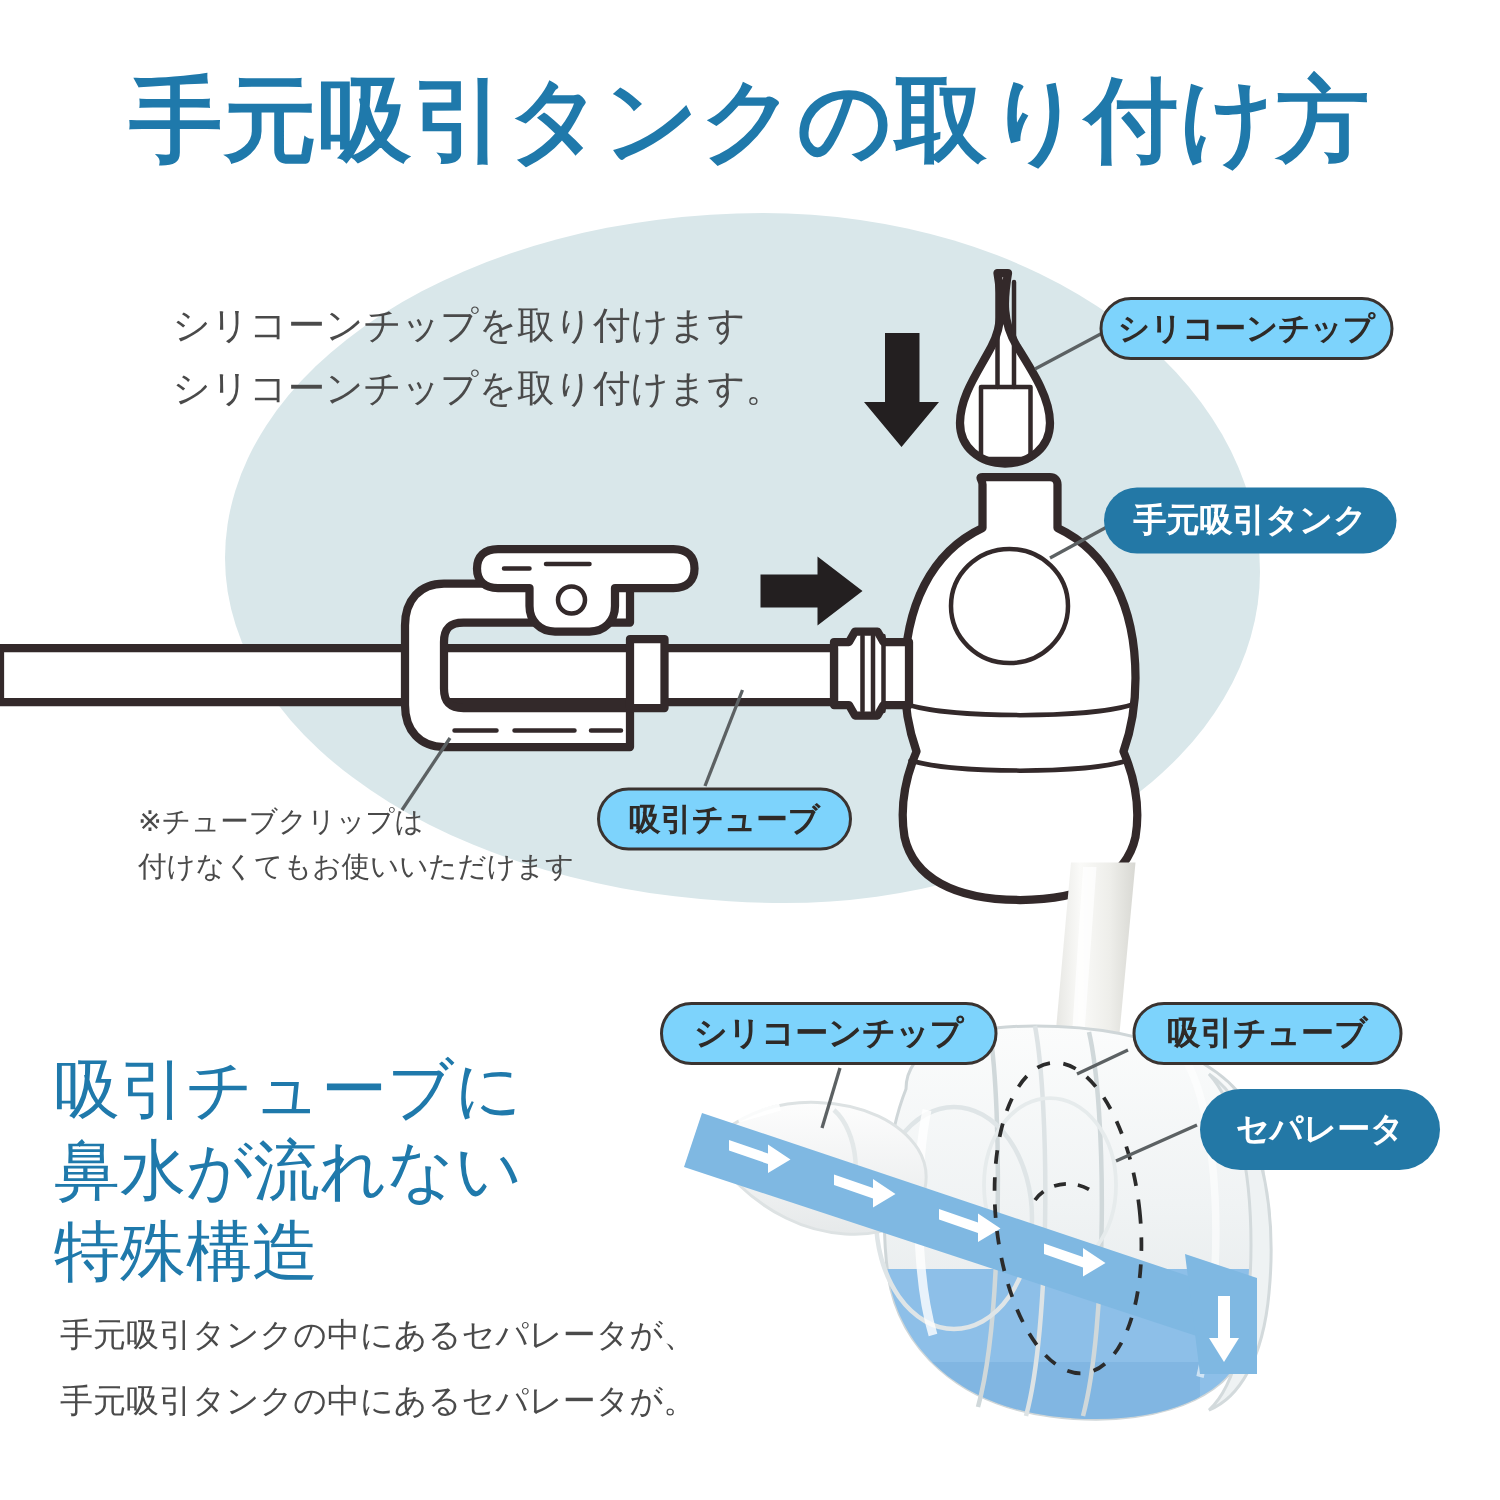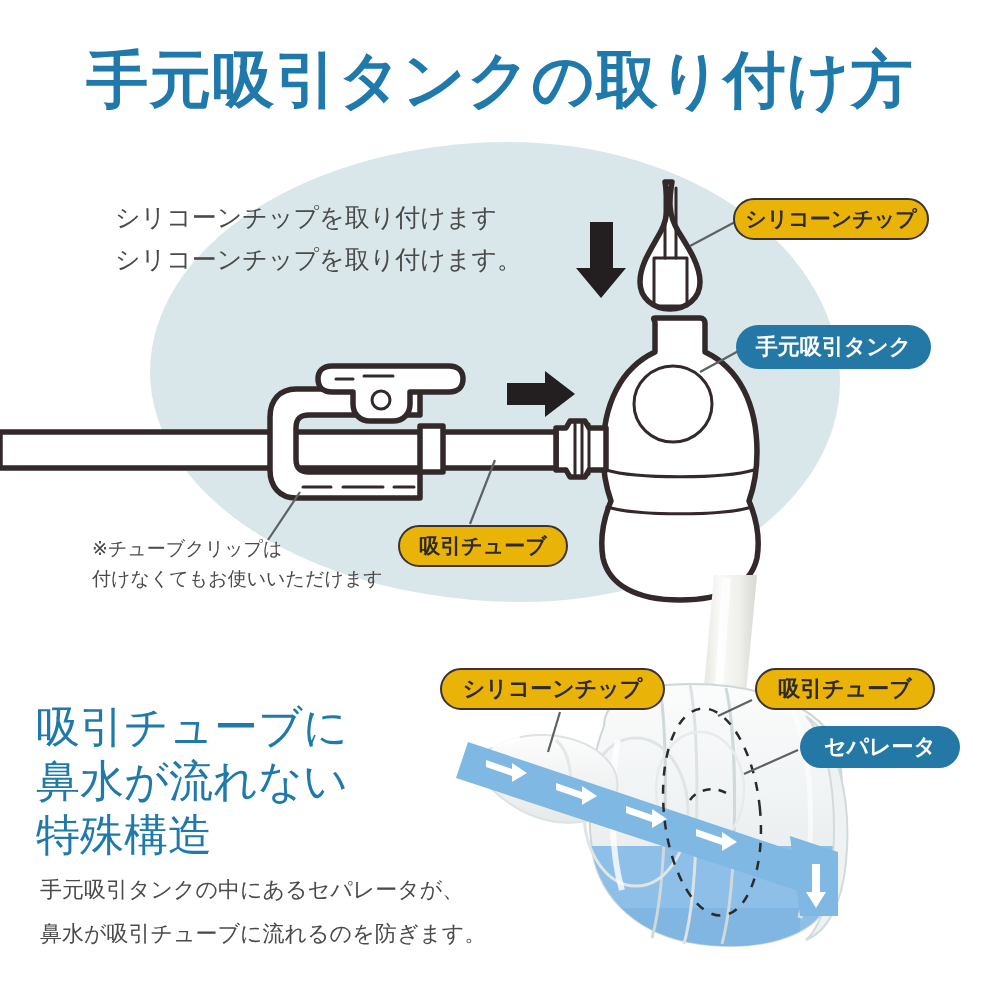--- a/index.html
+++ b/index.html
@@ -58,35 +58,35 @@
 
   
   .pill {
     position: absolute;
     display: flex; align-items: center; justify-content: center;
     border-radius: 999px;
     white-space: nowrap;
     font-weight: 700;
   }
   .pill.white {
-    background: #eab308;
+    background: #7dd3fc;
     border: 2.5px solid #3a3330;
     color: #2e2a27;
   }
   .pill.blue {
     background: #2378a6;
     color: #ffffff;
   }
 
   #pill-tip-top   { left: 733px; top: 198px; width: 196px; height: 42px; font-size: 21px; }
   #pill-tank      { left: 736px; top: 325px; width: 195px; height: 44px; font-size: 22px; }
   #pill-tube-top  { left: 398px; top: 525px; width: 170px; height: 42px; font-size: 21px; }
   #pill-tip-low   { left: 440px; top: 668px; width: 225px; height: 42px; font-size: 22px; }
   #pill-tube-low  { left: 755px; top: 668px; width: 180px; height: 42px; font-size: 22px; }
-  #pill-separator { left: 800px; top: 726px; width: 160px; height: 42px; font-size: 22px; }
+  #pill-separator { left: 800px; top: 726px; width: 160px; height: 54px; font-size: 22px; }
 
   
   .sub-heading {
     position: absolute;
     left: 36px; top: 700px;
     font-size: 44px;
     font-weight: 400;
     line-height: 54px;
     color: #1f79ab;
     white-space: nowrap;
@@ -293,16 +293,16 @@
   <div class="pill white" id="pill-tube-low">吸引チューブ</div>
   <div class="pill blue" id="pill-separator">セパレータ</div>
 
   <div class="sub-heading">
     <div>吸引チューブに</div>
     <div>鼻水が流れない</div>
     <div>特殊構造</div>
   </div>
   <div class="sub-body">
     <div>手元吸引タンクの中にあるセパレータが、</div>
-    <div>鼻水が吸引チューブに流れるのを防ぎます。</div>
+    <div>手元吸引タンクの中にあるセパレータが。</div>
   </div>
 
 </div>
 
 </body></html>

